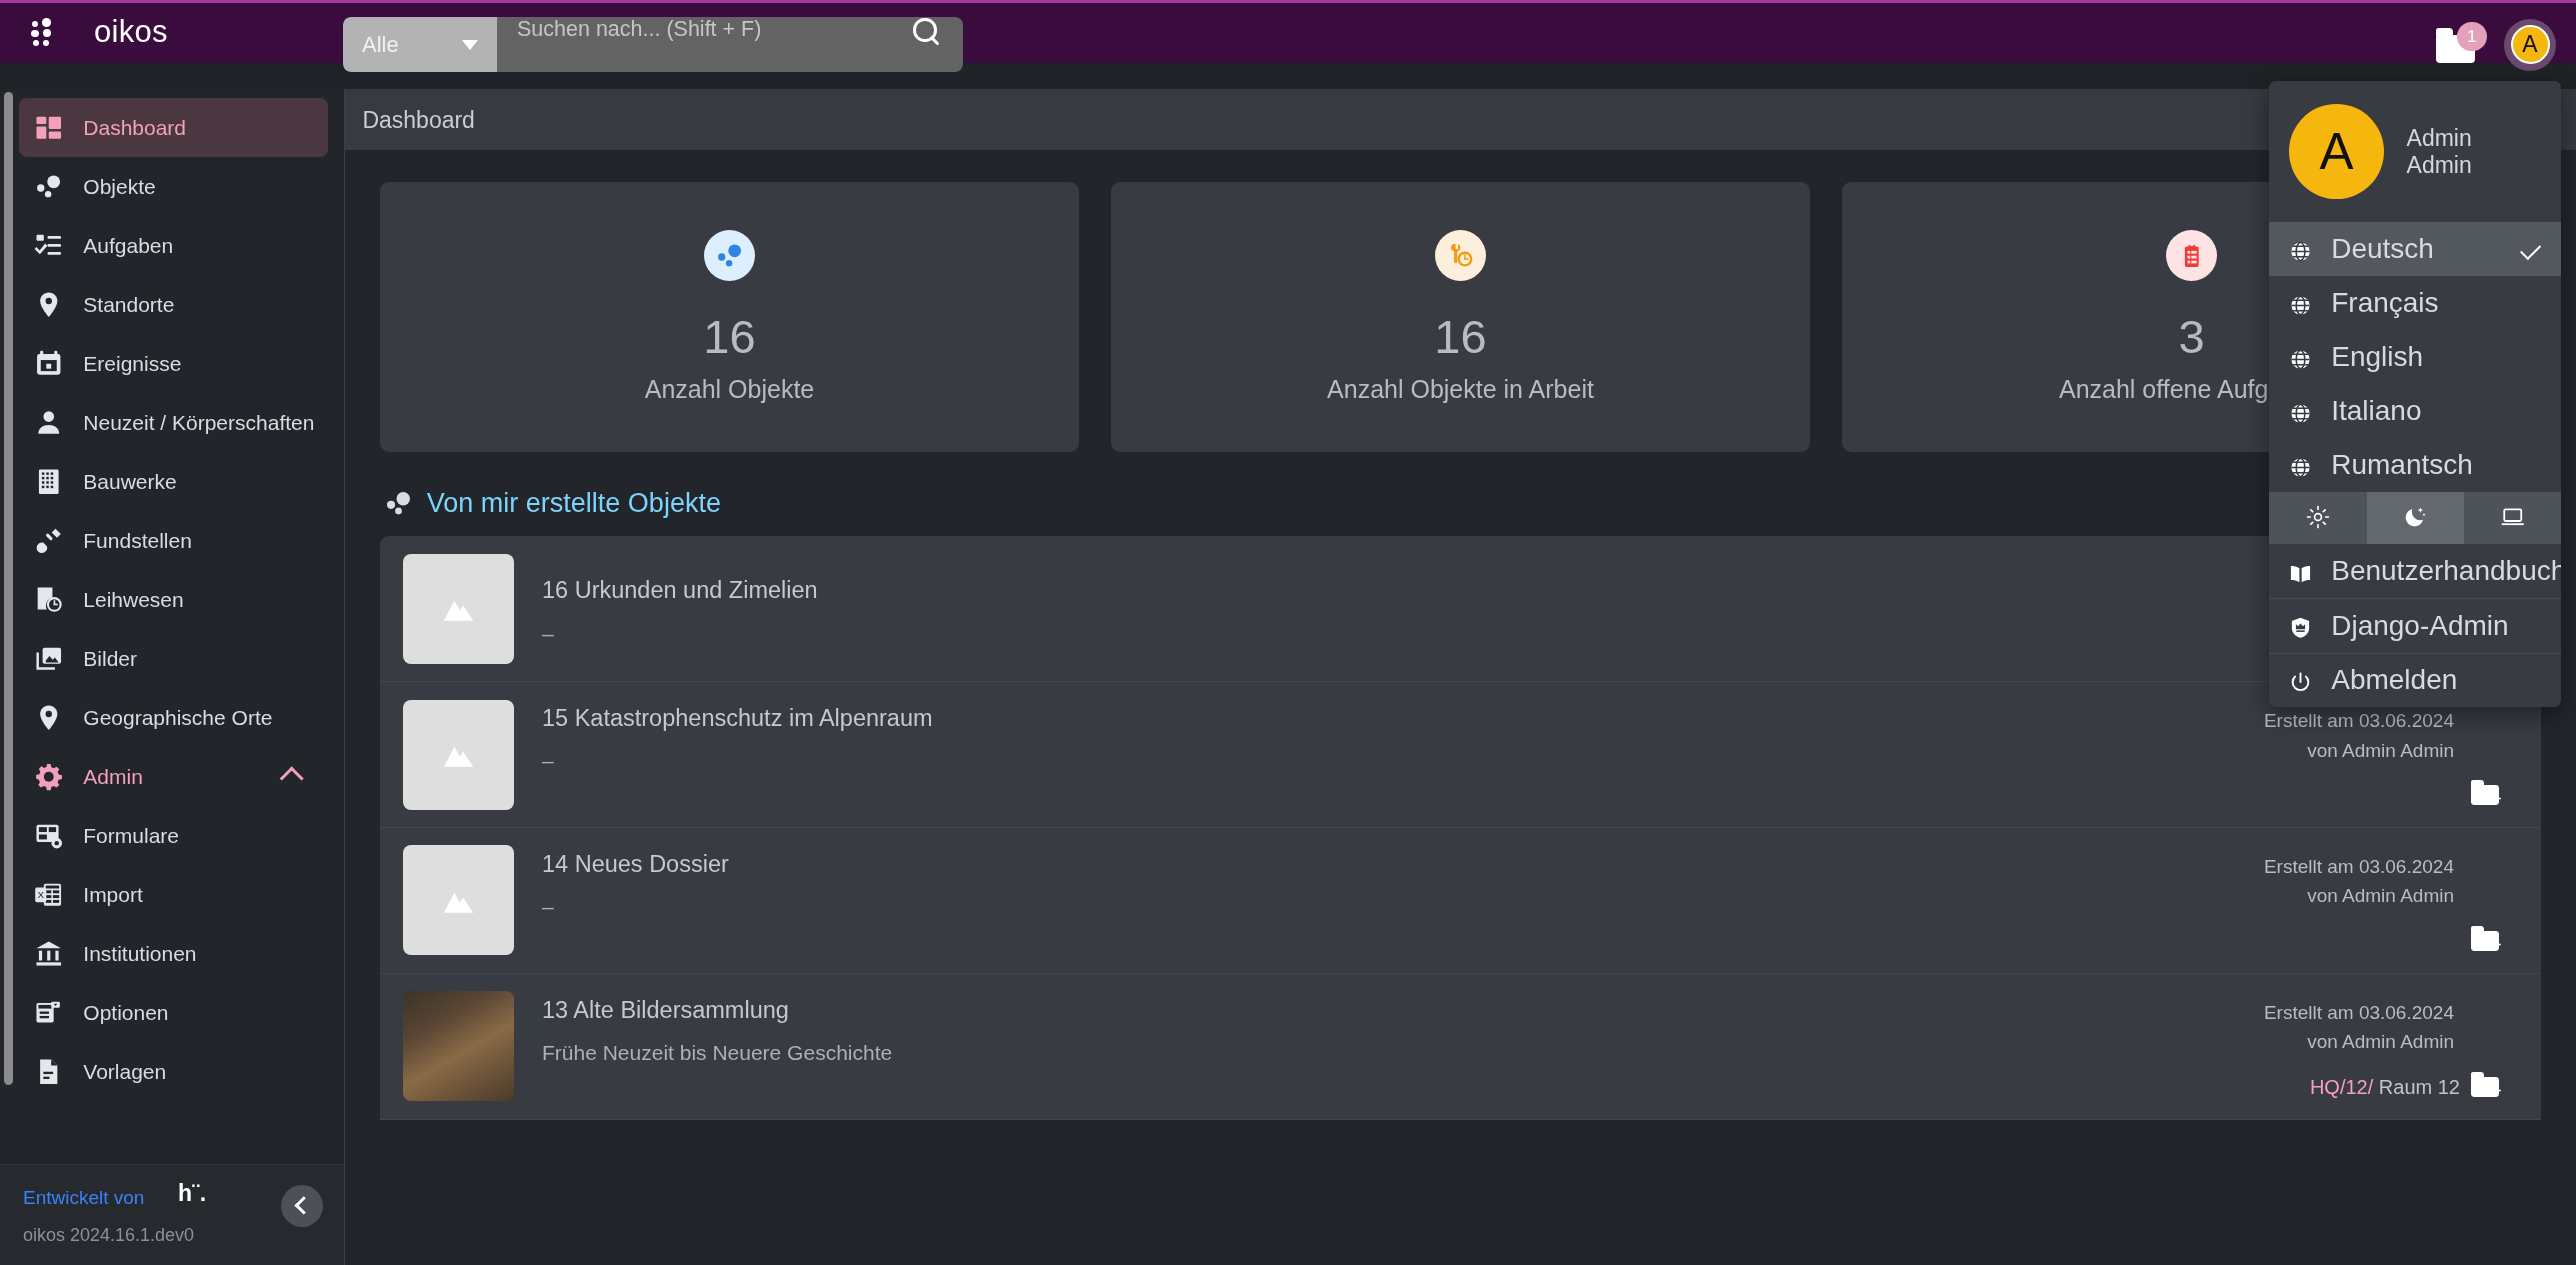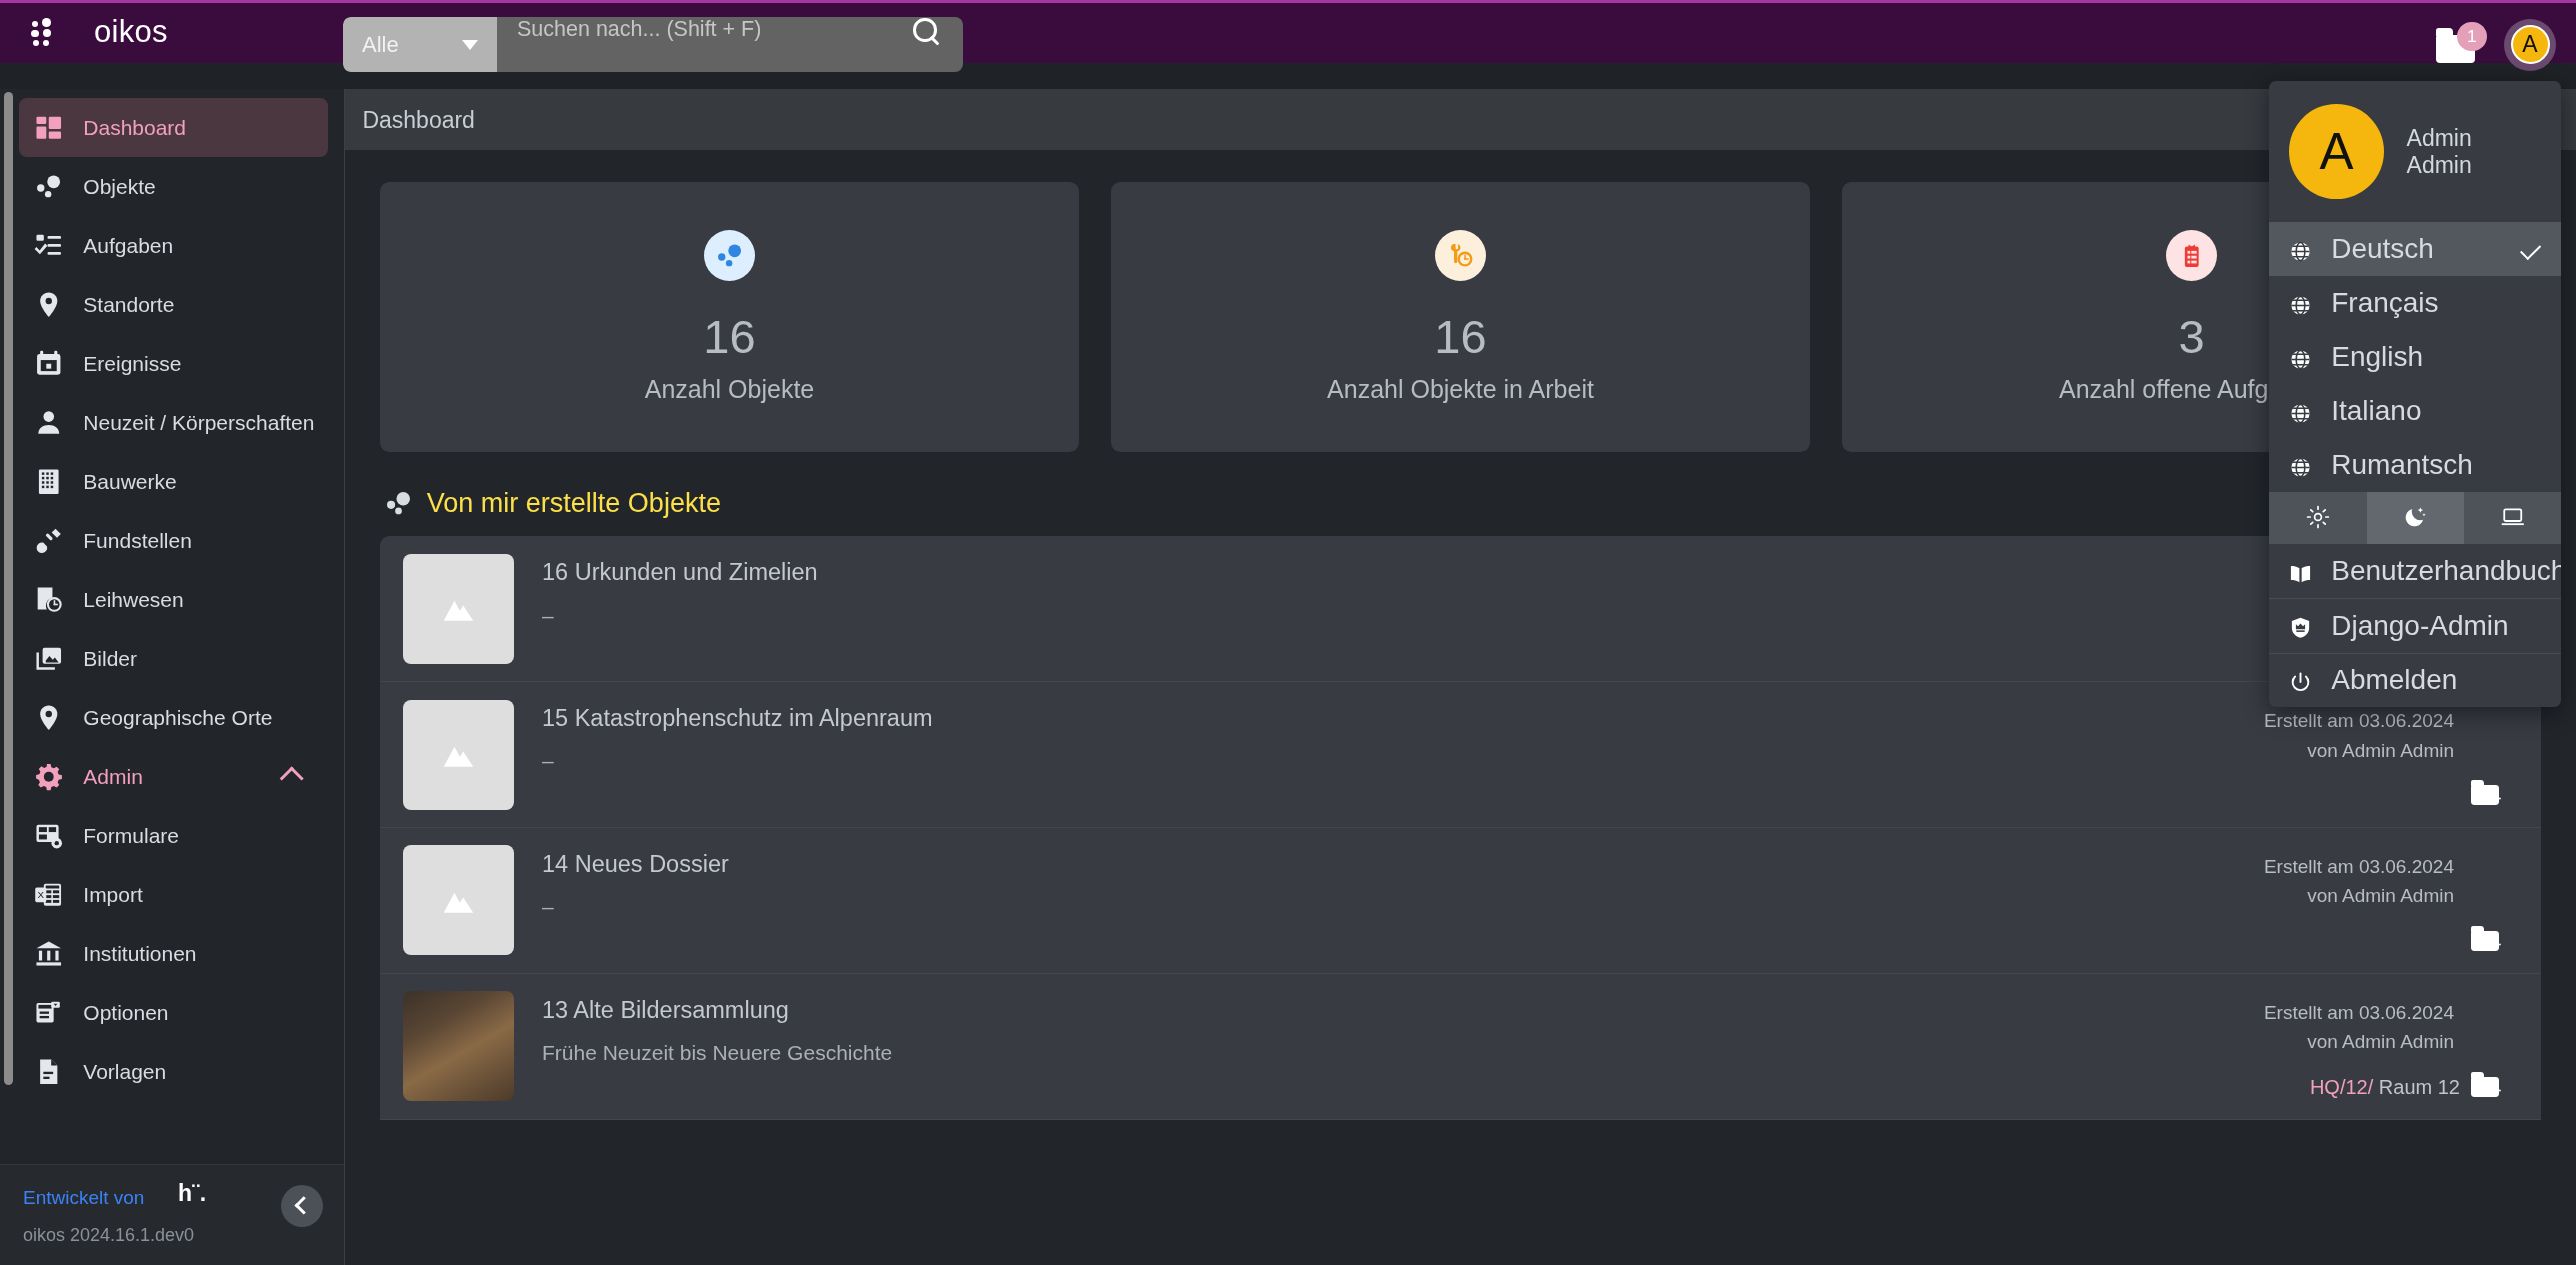--- a/index.html
+++ b/index.html
@@ -154,28 +154,28 @@
   .card-ico {
     width: 51px; height: 51px; border-radius: 50%;
     display: flex; align-items: center; justify-content: center; margin-bottom: 32px;
   }
   .card-num { color: #b7bcc1; font-size: 47px; line-height: 1; }
   .card-lbl { color: #b7bcc1; font-size: 25px; margin-top: 14.8px; }
 
   .sec-head {
     display: flex; align-items: center; margin: 36px 0 17.4px 40px;
   }
-  .sec-head .t { color: #fde047; font-size: 27px; margin-left: 14.8px; }
+  .sec-head .t { color: #7dd3fc; font-size: 27px; margin-left: 14.8px; }
 
   .list { margin: 0 35px; }
   .row {
     display: flex; background: #383c42; border-bottom: 0.7px solid #42474d;
     padding: 17.4px 23px; min-height: 145px; position: relative;
   }
-  .row:first-child { border-radius: 9.4px 9.4px 0 0; }
+  .row:first-child { border-radius: 9.4px 9.4px 0 0; align-items: center; }
   .thumb {
     width: 111px; height: 110px; border-radius: 8px; background: #dedede;
     flex: none; display:flex; align-items:center; justify-content:center; overflow:hidden;
   }
   .thumb.photo { background: linear-gradient(150deg,#3b3228 0%,#5a4634 30%,#8a6a46 55%,#4b3a2a 100%); }
   .mtn { width: 43px; height: 29.5px; }
   .row-txt { margin-left: 28px; padding-top: 5.4px; }
   .row-title { color: #c4c9ce; font-size: 23.5px; }
   .row-sub { color: #aab0b6; font-size: 21px; margin-top: 17.4px; }
   .row-meta {

